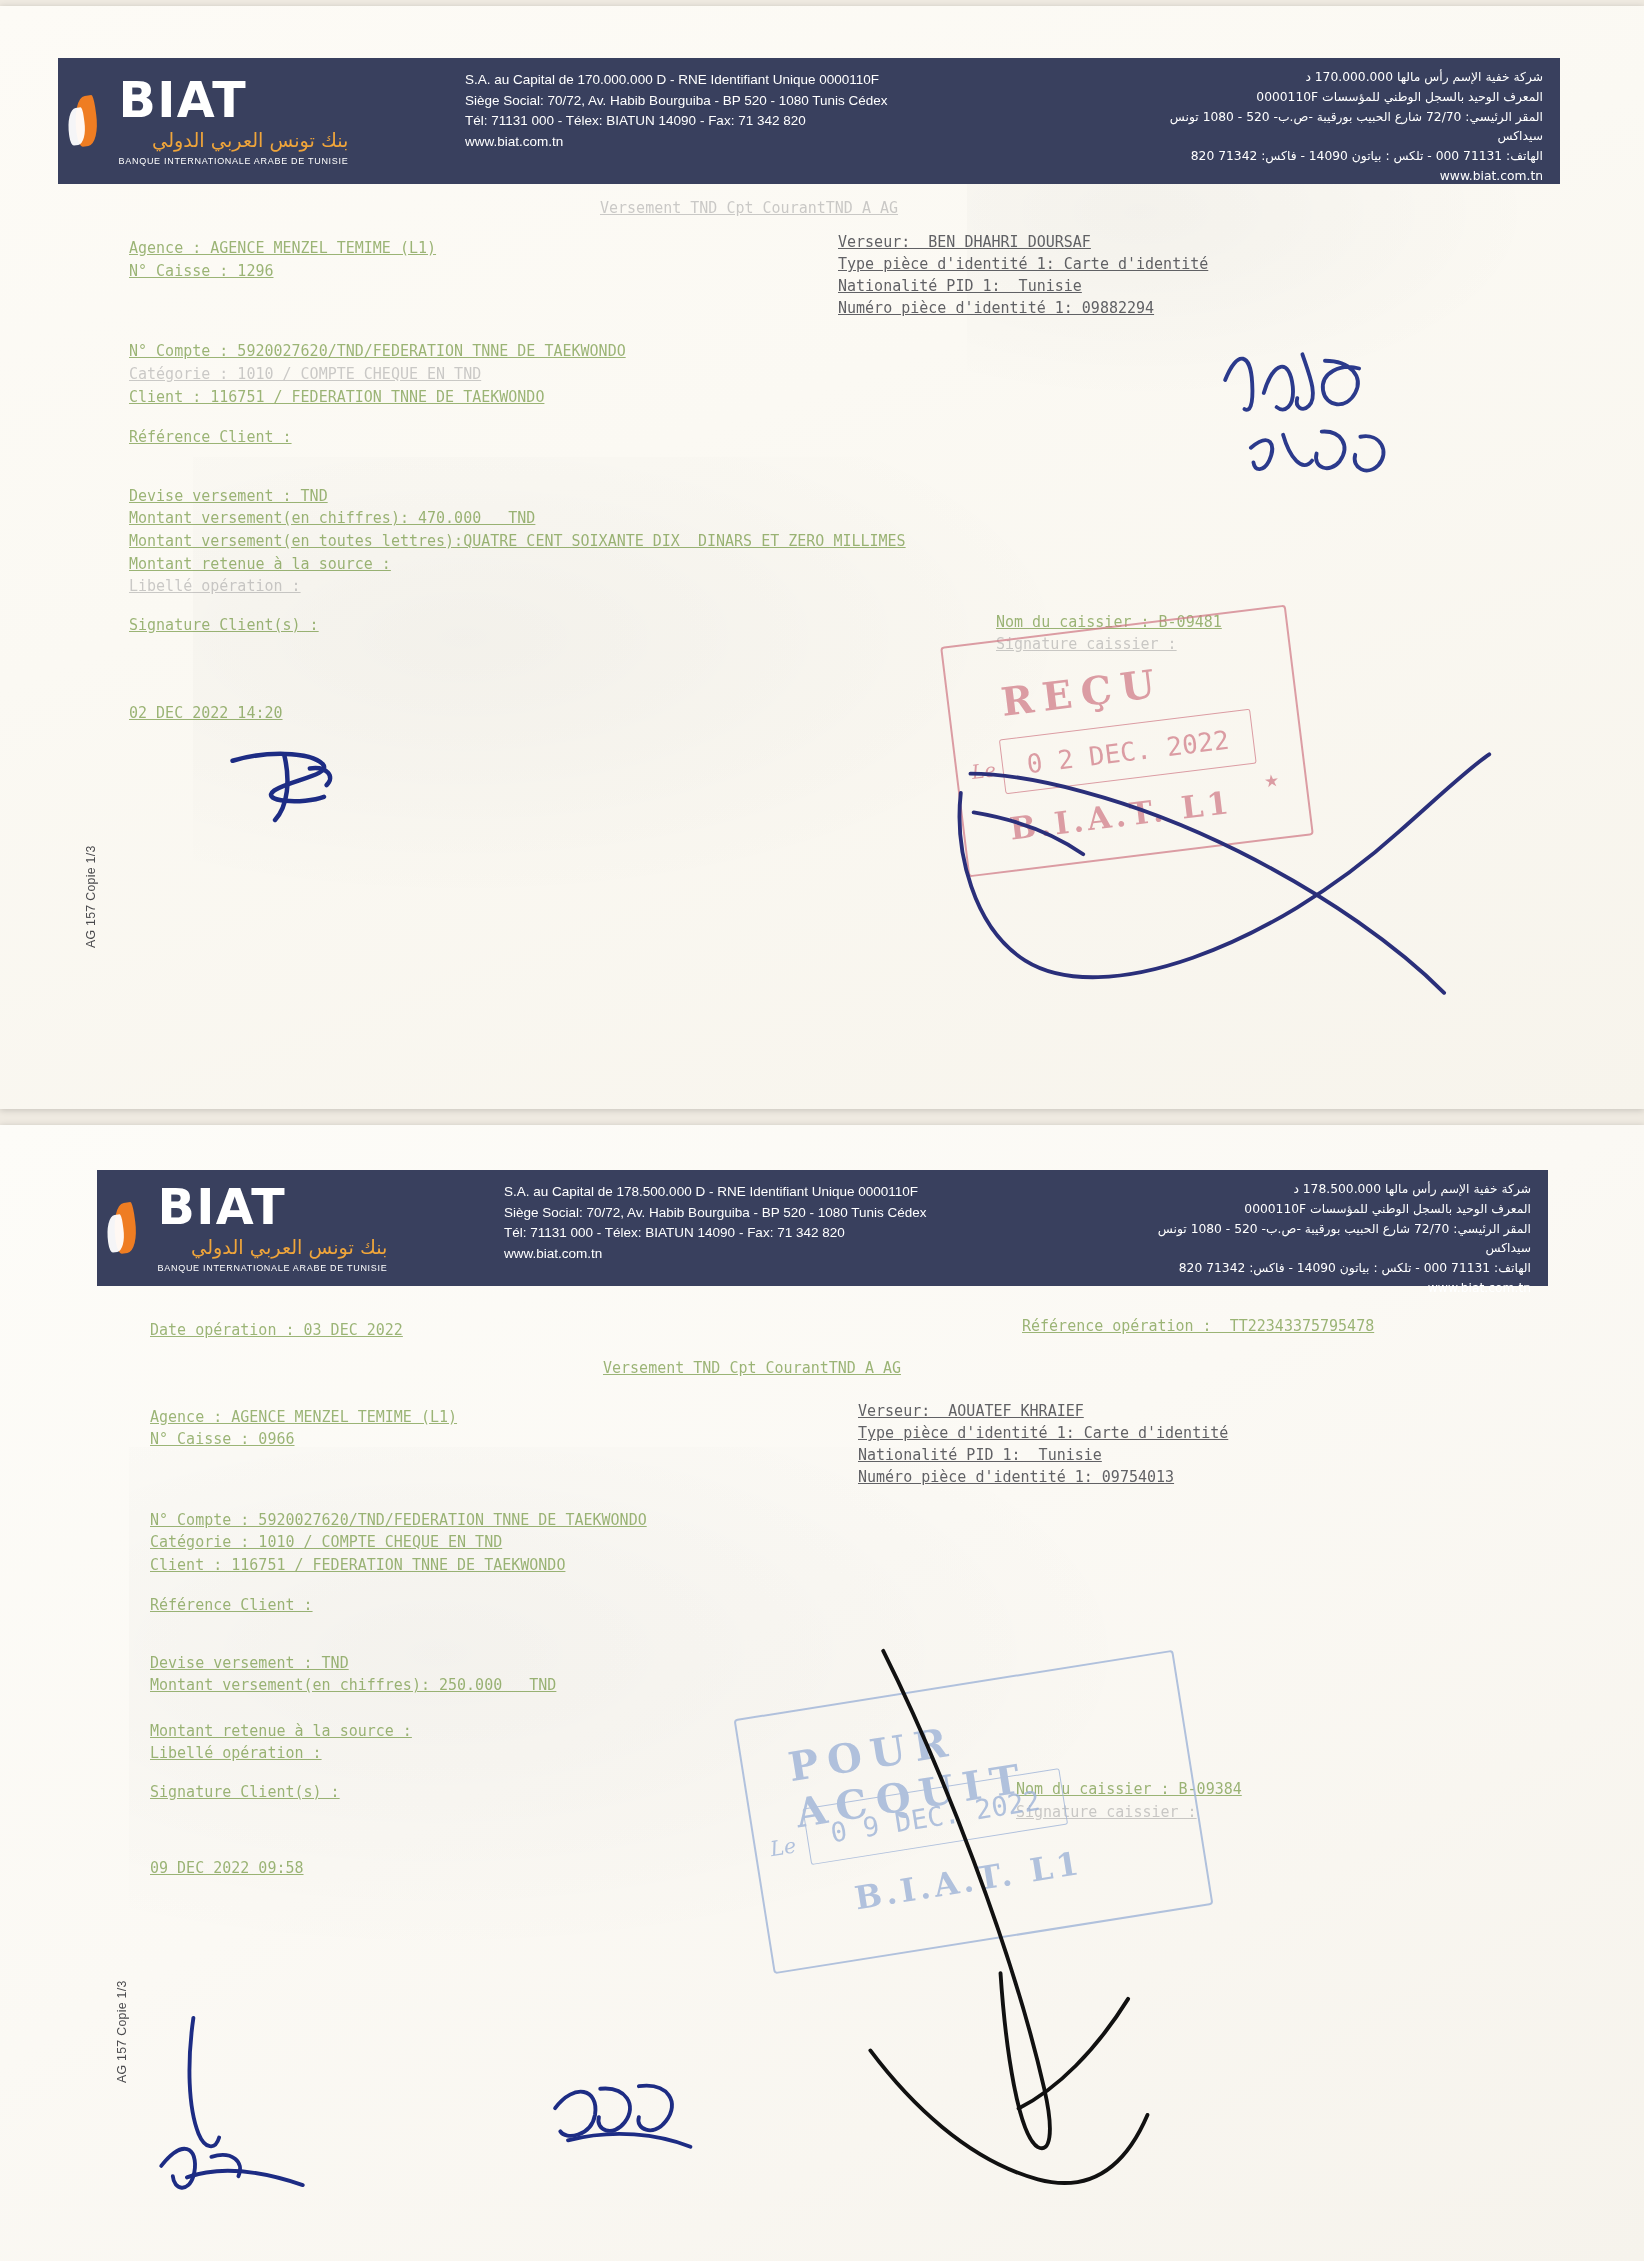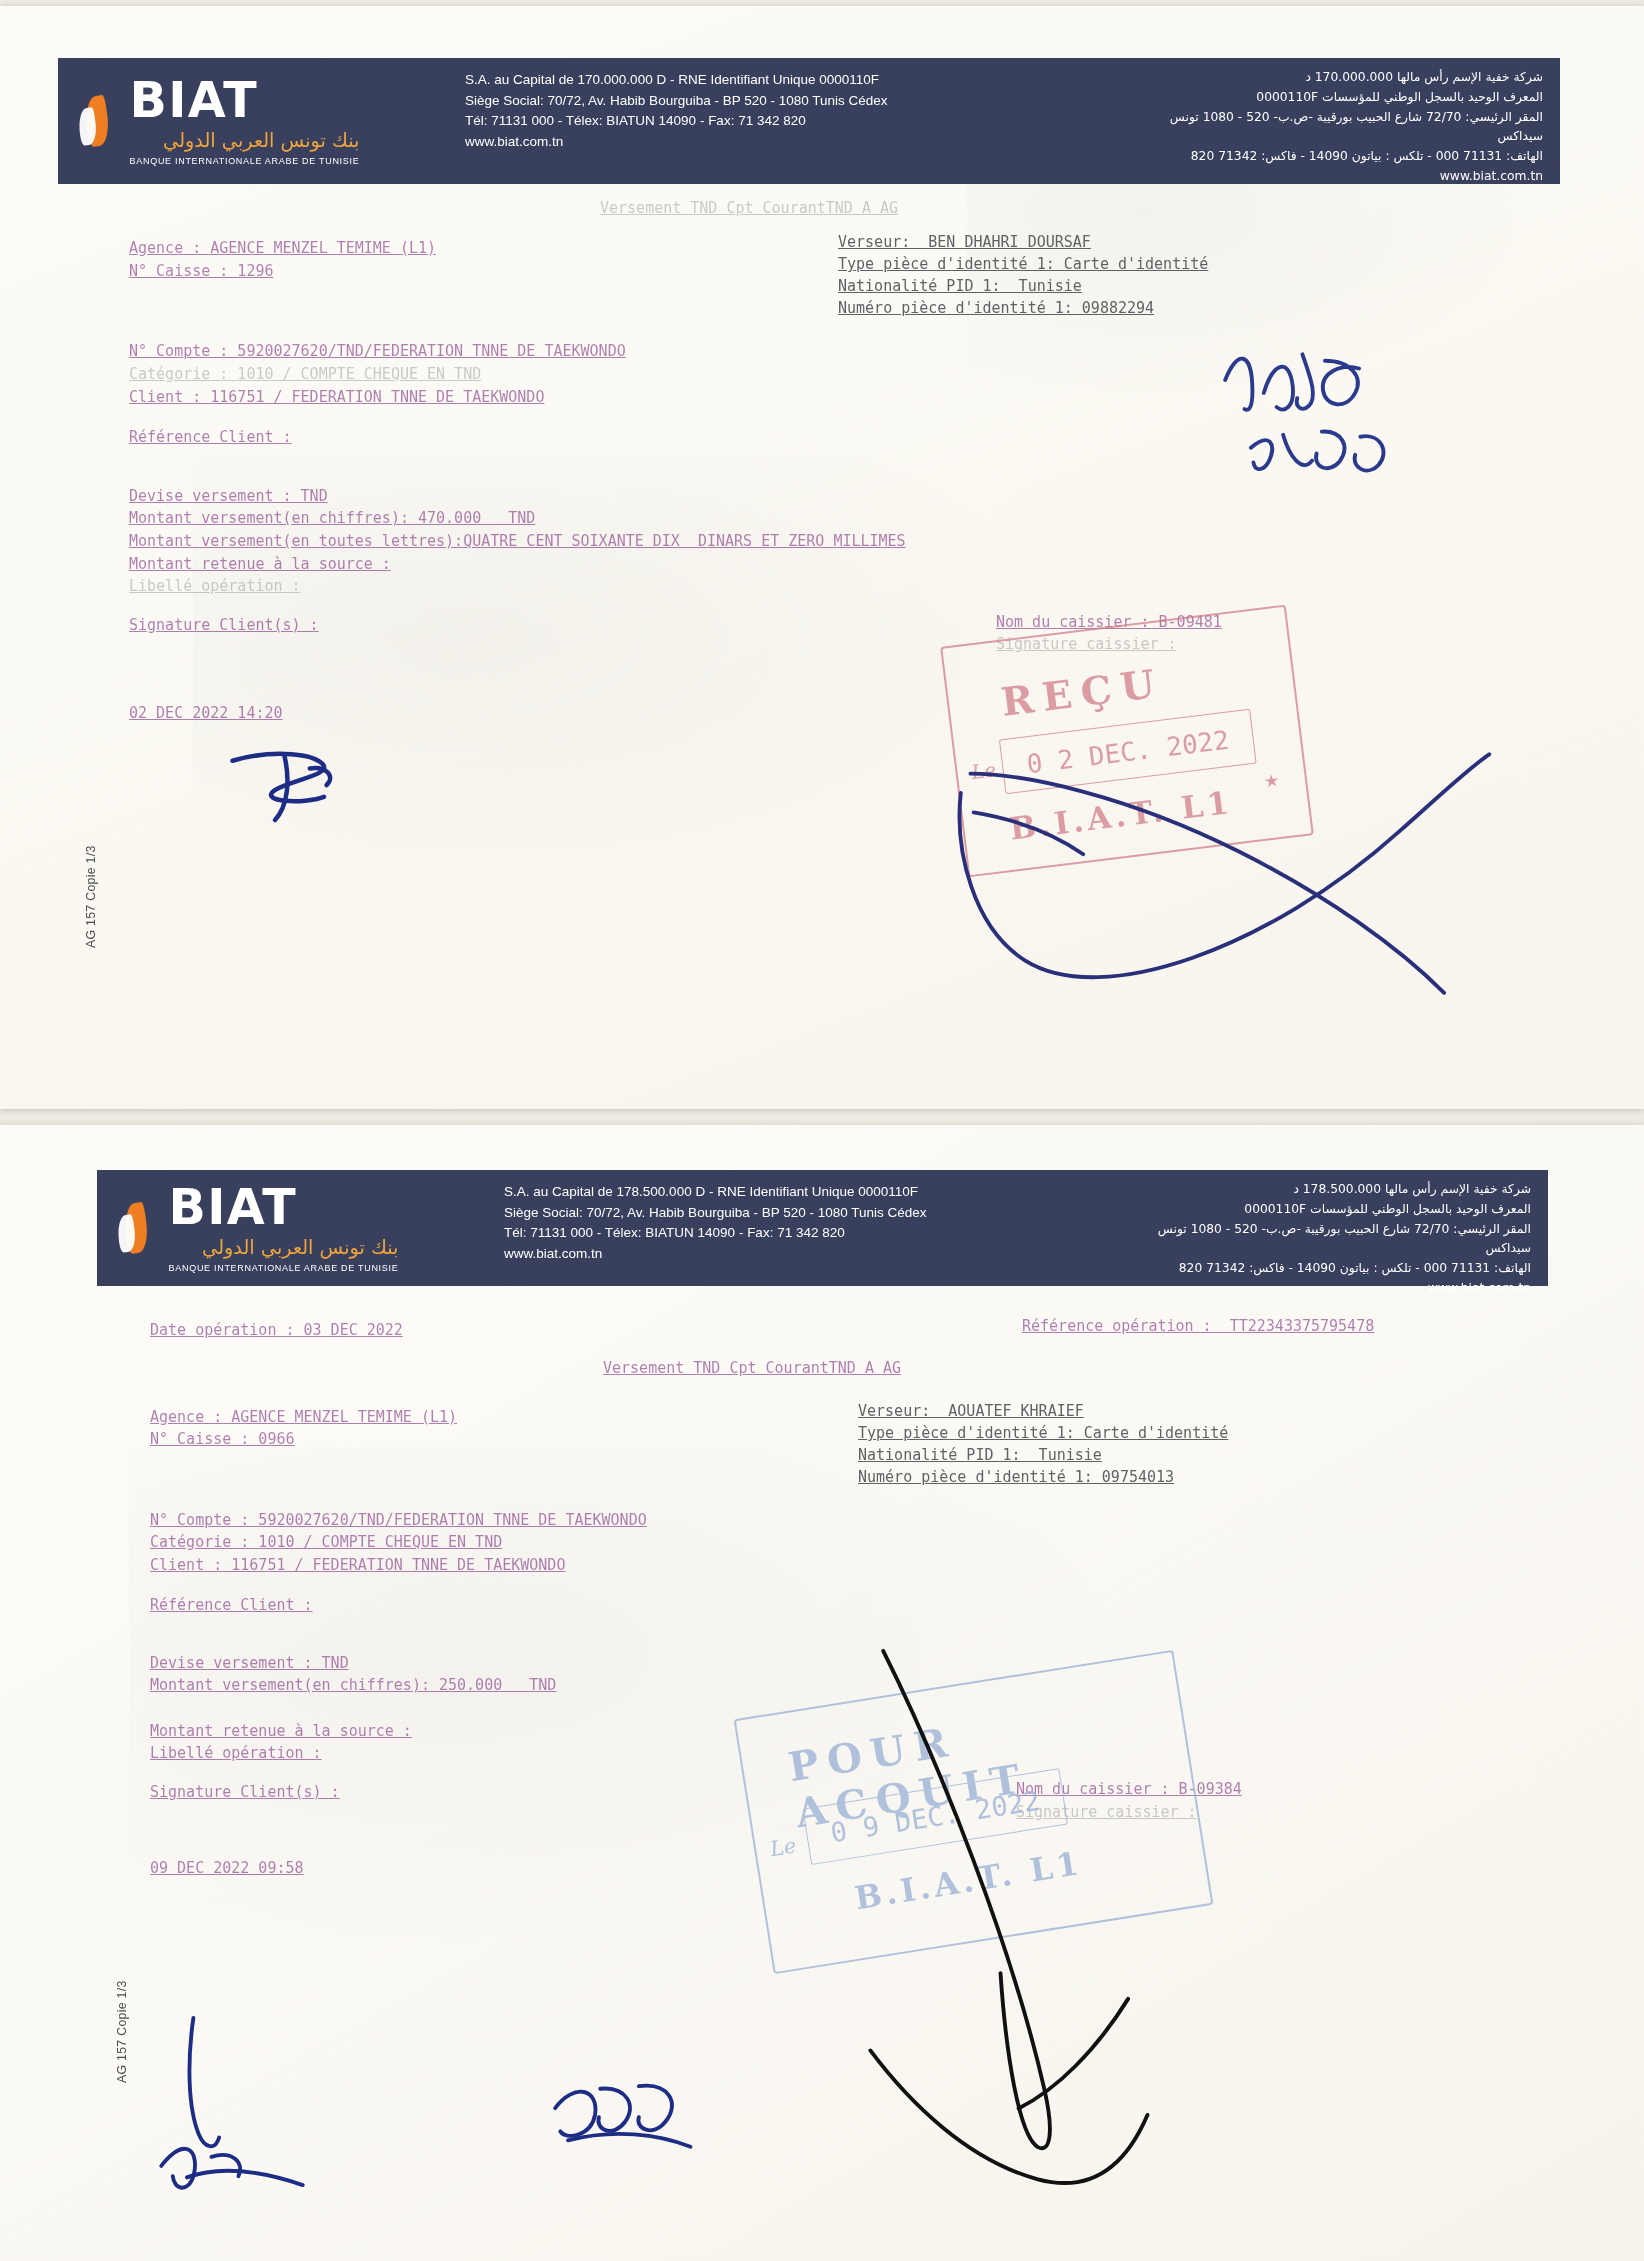--- a/index.html
+++ b/index.html
@@ -52,21 +52,21 @@
     position: absolute;
     display: flex;
     align-items: stretch;
     height: 129px;
   }
   .hdr .logo-box {
     background: #39405e;
     width: 393px;
     display: flex;
     align-items: center;
-    padding-left: 20px;
+    padding-left: 9px;
     box-sizing: border-box;
     position: relative;
   }
   .flame {
     width: 40px;
     height: 55px;
     position: relative;
     margin-right: 11.6px;
     flex: 0 0 auto;
   }
@@ -139,21 +139,21 @@
   .typed {
     position: absolute;
     font-family: "DejaVu Sans Mono", monospace;
     font-size: 15px;
     color: #4c4d52;
     white-space: pre;
     line-height: 1.58;
     opacity: .88;
     text-decoration: underline;
   }
-  .typed.faint { opacity: .55; color: #701a75; }
+  .typed.faint { opacity: .55; color: #4d7c0f; }
   .typed.veryfaint { opacity: .38; color: #7a7a7d; }
 
   .side-label {
     position: absolute;
     transform: rotate(-90deg);
     transform-origin: left top;
     font-size: 12.3px;
     color: #4a4a4d;
     letter-spacing: 0.3px;
     font-family: "Liberation Sans", sans-serif;

